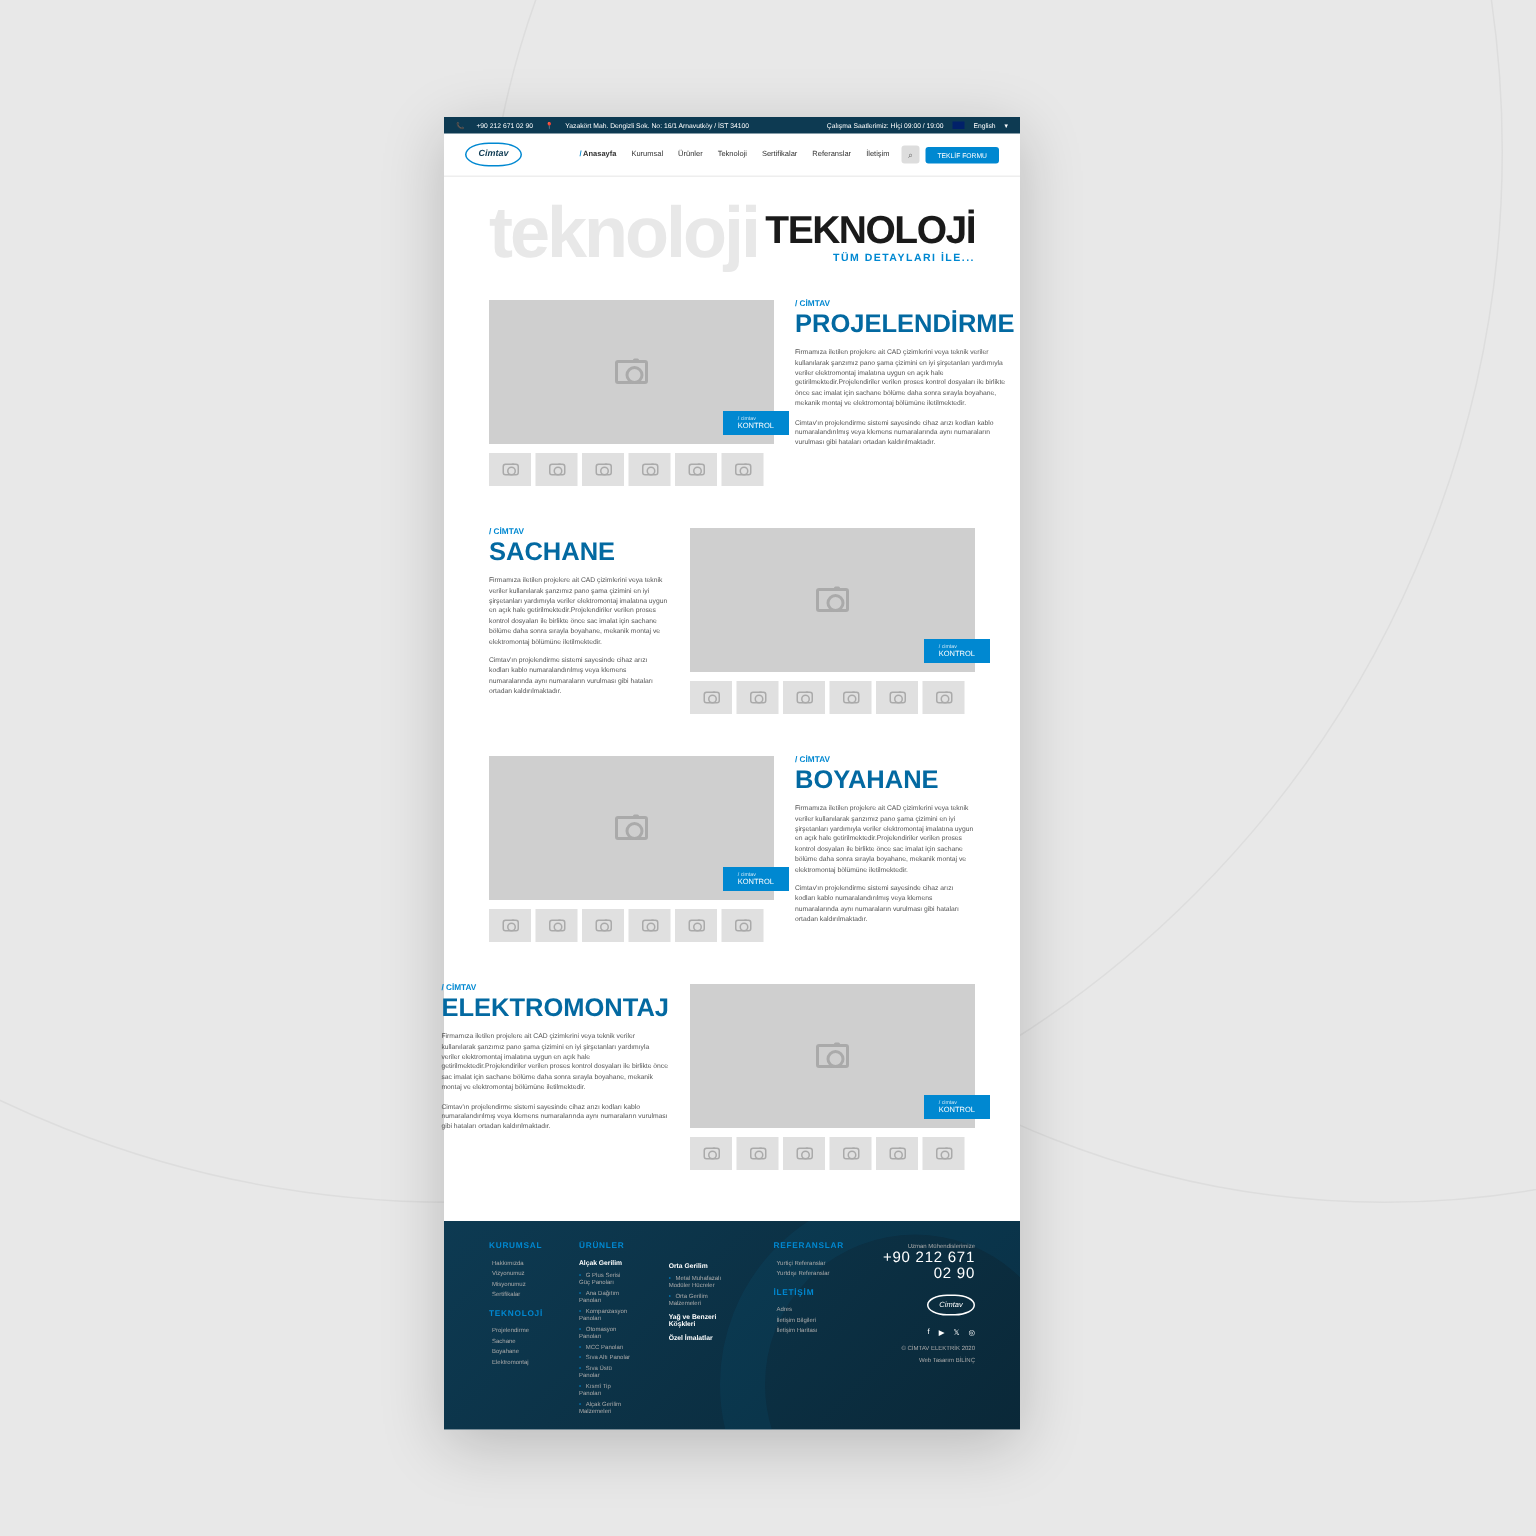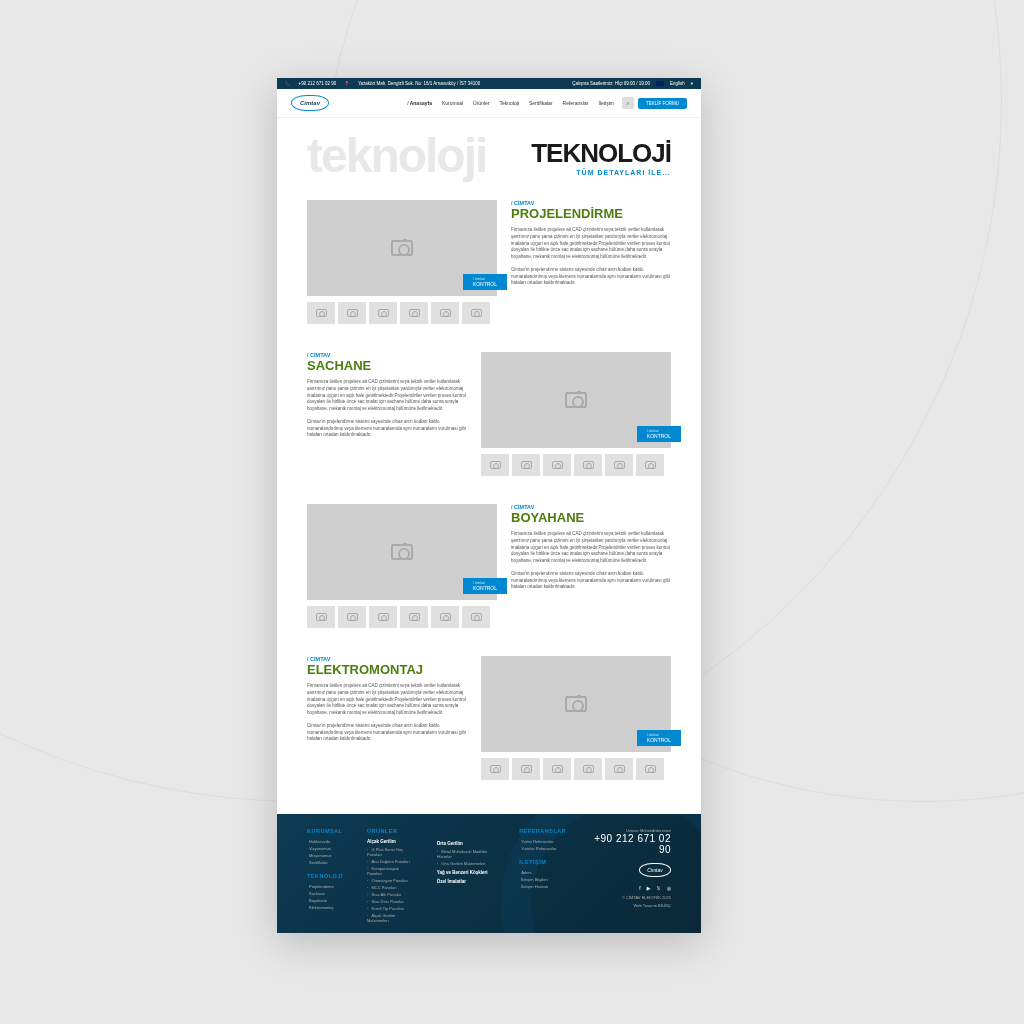--- a/index.html
+++ b/index.html
@@ -1,20 +1,20 @@
 <!DOCTYPE html>
 <html><head>
 <meta charset="utf-8">
 <style>
 *{margin:0;padding:0;box-sizing:border-box;font-family:Arial,sans-serif}
 body{width:1024px;height:1024px;background:#e8e8e8;position:relative;overflow:hidden}
 .bg-curves{position:absolute;inset:0;overflow:hidden}
 .bg-curves::before{content:"";position:absolute;width:1400px;height:1400px;border:1px solid #ddd;border-radius:50%;top:-600px;left:-400px}
 .bg-curves::after{content:"";position:absolute;width:1200px;height:1200px;border:1px solid #ddd;border-radius:50%;top:-400px;right:-500px}
-.page{position:absolute;left:277px;top:78px;width:424px;background:#fff;box-shadow:0 10px 40px rgba(0,0,0,.2)}
+.page{position:absolute;left:296px;top:78px;width:384px;background:#fff;box-shadow:0 10px 40px rgba(0,0,0,.2)}
 .topbar{background:#0d3a52;color:#fff;font-size:4.5px;padding:3px 8px;display:flex;align-items:center;gap:8px}
 .topbar .right{margin-left:auto;display:flex;gap:6px;align-items:center}
 .flag{width:8px;height:5px;background:linear-gradient(#012169,#012169);position:relative;display:inline-block}
 .header{display:flex;align-items:center;padding:6px 14px;border-bottom:1px solid #eee}
 .logo{width:38px;height:16px;border:1.5px solid #0088d1;border-radius:50%/60%;display:flex;align-items:center;justify-content:center;color:#0d3a52;font-size:6px;font-weight:bold;font-style:italic}
 .nav{margin-left:auto;display:flex;gap:10px;font-size:5px;color:#333}
 .nav span{cursor:pointer}
 .nav span:first-child{font-weight:bold}
 .nav span:first-child::before{content:"/";color:#0088d1;margin-right:1px}
 .search-btn{width:12px;height:12px;background:#ddd;border-radius:2px;margin-left:8px;display:flex;align-items:center;justify-content:center;font-size:6px;color:#666}
@@ -33,21 +33,21 @@
 .badge{position:absolute;bottom:6px;right:-10px;background:#0088d1;color:#fff;padding:3px 10px;font-size:5px}
 .badge small{display:block;font-size:3.5px;opacity:.8}
 .thumbs{display:flex;gap:3px;margin-top:6px}
 .thumb{width:28px;height:22px;background:#e0e0e0;display:flex;align-items:center;justify-content:center}
 .thumb .cam{width:11px;height:8px;border-width:1px}
 .thumb .cam::before{width:4px;height:4px;border-width:1px;top:1px;left:2.5px}
 .thumb .cam::after{width:2px;height:1.5px;top:-1.5px;right:2px}
 .content{flex:1}
 .tag{font-size:5.5px;color:#0088d1;font-weight:bold}
 .tag::before{content:"/ ";color:#0088d1}
-.stitle{font-size:13px;font-weight:900;color:#4d7c0f;margin-bottom:6px}
+.stitle{font-size:17px;font-weight:900;color:#0369a1;margin-bottom:6px}
 .body{font-size:4.5px;color:#555;line-height:1.5}
 .body p{margin-bottom:6px}
 .footer{background:linear-gradient(135deg,#0d3a52,#0a2838);color:#fff;padding:14px 30px 8px;margin-top:20px;position:relative;overflow:hidden}
 .footer::after{content:"";position:absolute;width:200px;height:200px;border:30px solid rgba(0,136,209,.08);border-radius:50%;right:-60px;bottom:-100px}
 .fcols{display:flex;gap:24px;font-size:4.5px;position:relative;z-index:1}
 .fcol h4{font-size:5.5px;color:#0088d1;font-weight:bold;margin-bottom:5px;letter-spacing:.5px}
 .fcol h5{font-size:4.5px;color:#fff;margin-bottom:3px;margin-top:4px}
 .fcol ul{list-style:none}
 .fcol li{color:#aaa;margin-bottom:2px;font-size:4px}
 .fcol li::before{content:"• ";color:#0088d1;margin-right:2px}

